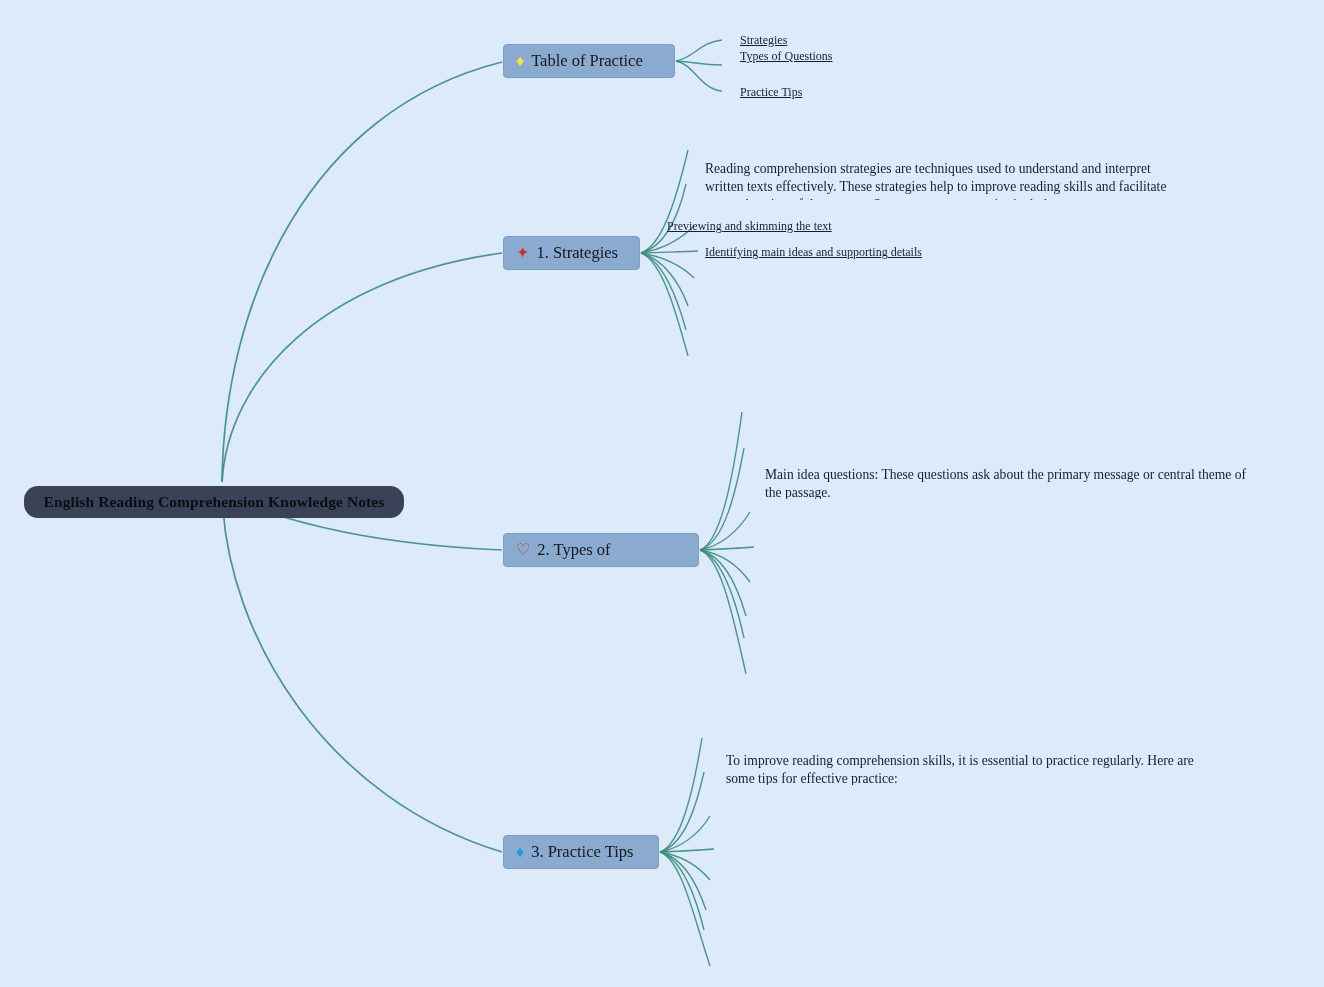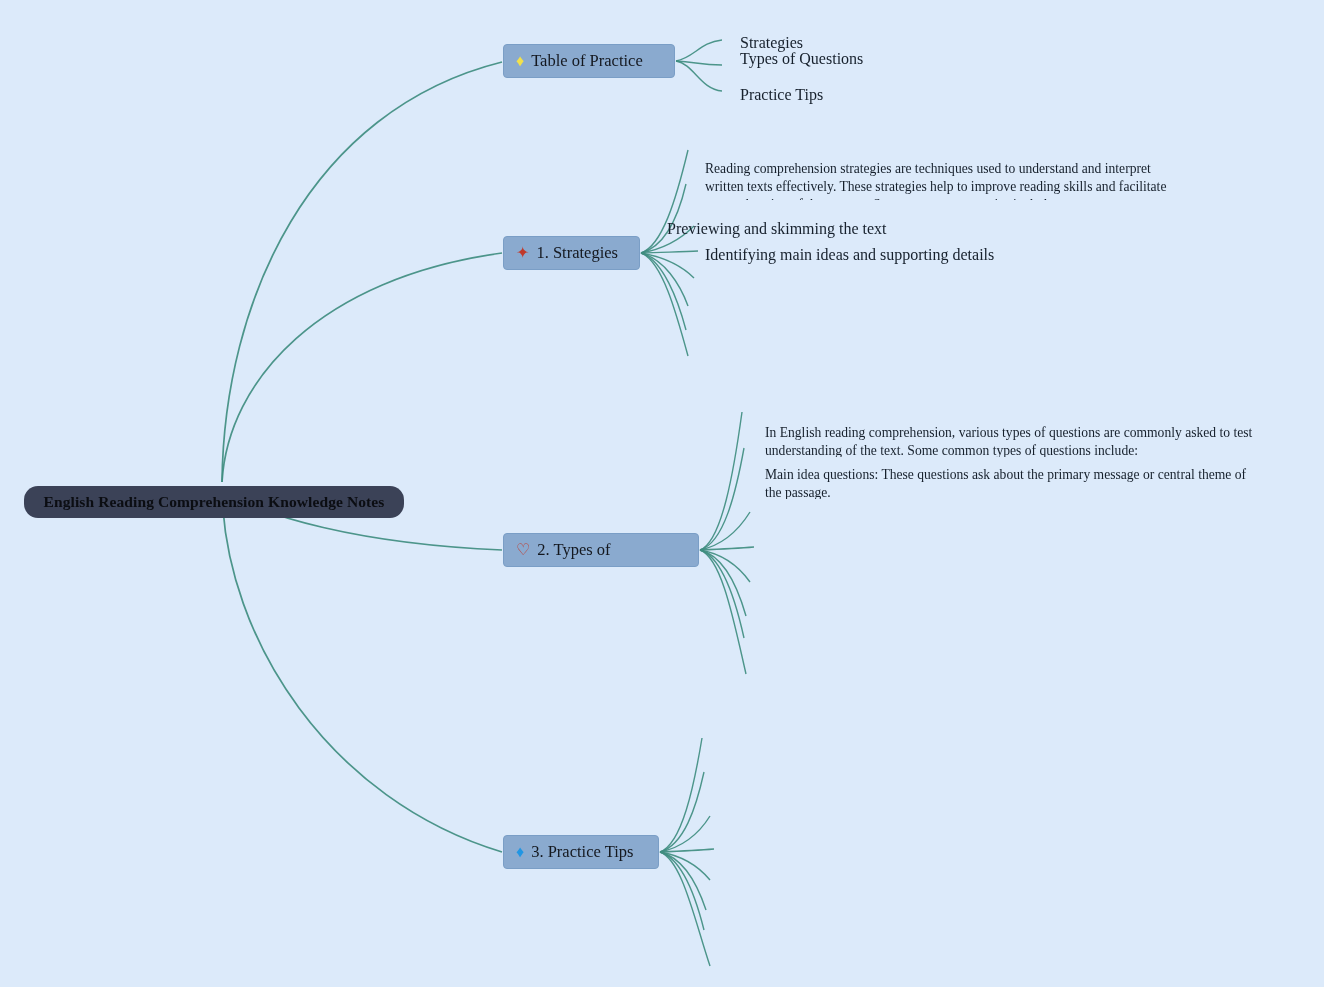--- a/index.html
+++ b/index.html
@@ -80,23 +80,24 @@
   .icon-flame { color: #2196e3; }
   .branch-label {
     font-size: 16.5px;
     color: #14181f;
     white-space: nowrap;
   }
 
   
   .leaf {
     position: absolute;
-    font-size: 16px;
+    font-size: 12px;
     line-height: 1.35;
     color: #16202c;
+    text-decoration: underline;
   }
   .leaf-short {
     white-space: nowrap;
   }
   .para {
     position: absolute;
     font-size: 13.6px;
     line-height: 1.33;
     color: #16202c;
     overflow: hidden;
@@ -163,21 +164,21 @@
     <span class="branch-label">1. Strategies</span>
   </div>
   <div class="para" style="left:705px; top:160px; width:480px; height:40px;">Reading comprehension strategies are techniques used to understand and interpret written texts effectively. These strategies help to improve reading skills and facilitate comprehension of the content. Some common strategies include:</div>
   <div class="leaf leaf-short" style="left:667px; top:218px;">Previewing and skimming the text</div>
   <div class="leaf leaf-short" style="left:705px; top:244px;">Identifying main ideas and supporting details</div>
 
   <div class="branch-node" style="left:503px; top:533px; width:196px;">
     <span class="branch-icon icon-heart">♡</span>
     <span class="branch-label">2. Types of</span>
   </div>
-  <div class="para" style="left:765px; top:424px; width:490px; height:33px;">In English reading comprehension, various types of questions are commonly asked to test understanding of the text. Some common types of questions include:</div>
   <div class="para" style="left:765px; top:466px; width:498px; height:33px;">Main idea questions: These questions ask about the primary message or central theme of the passage.</div>
 
   <div class="branch-node" style="left:503px; top:835px; width:156px;">
     <span class="branch-icon icon-flame">♦</span>
     <span class="branch-label">3. Practice Tips</span>
   </div>
+  <div class="para" style="left:726px; top:752px; width:486px; height:33px;">To improve reading comprehension skills, it is essential to practice regularly. Here are some tips for effective practice:</div>
 
 </div>
 
 </body></html>

